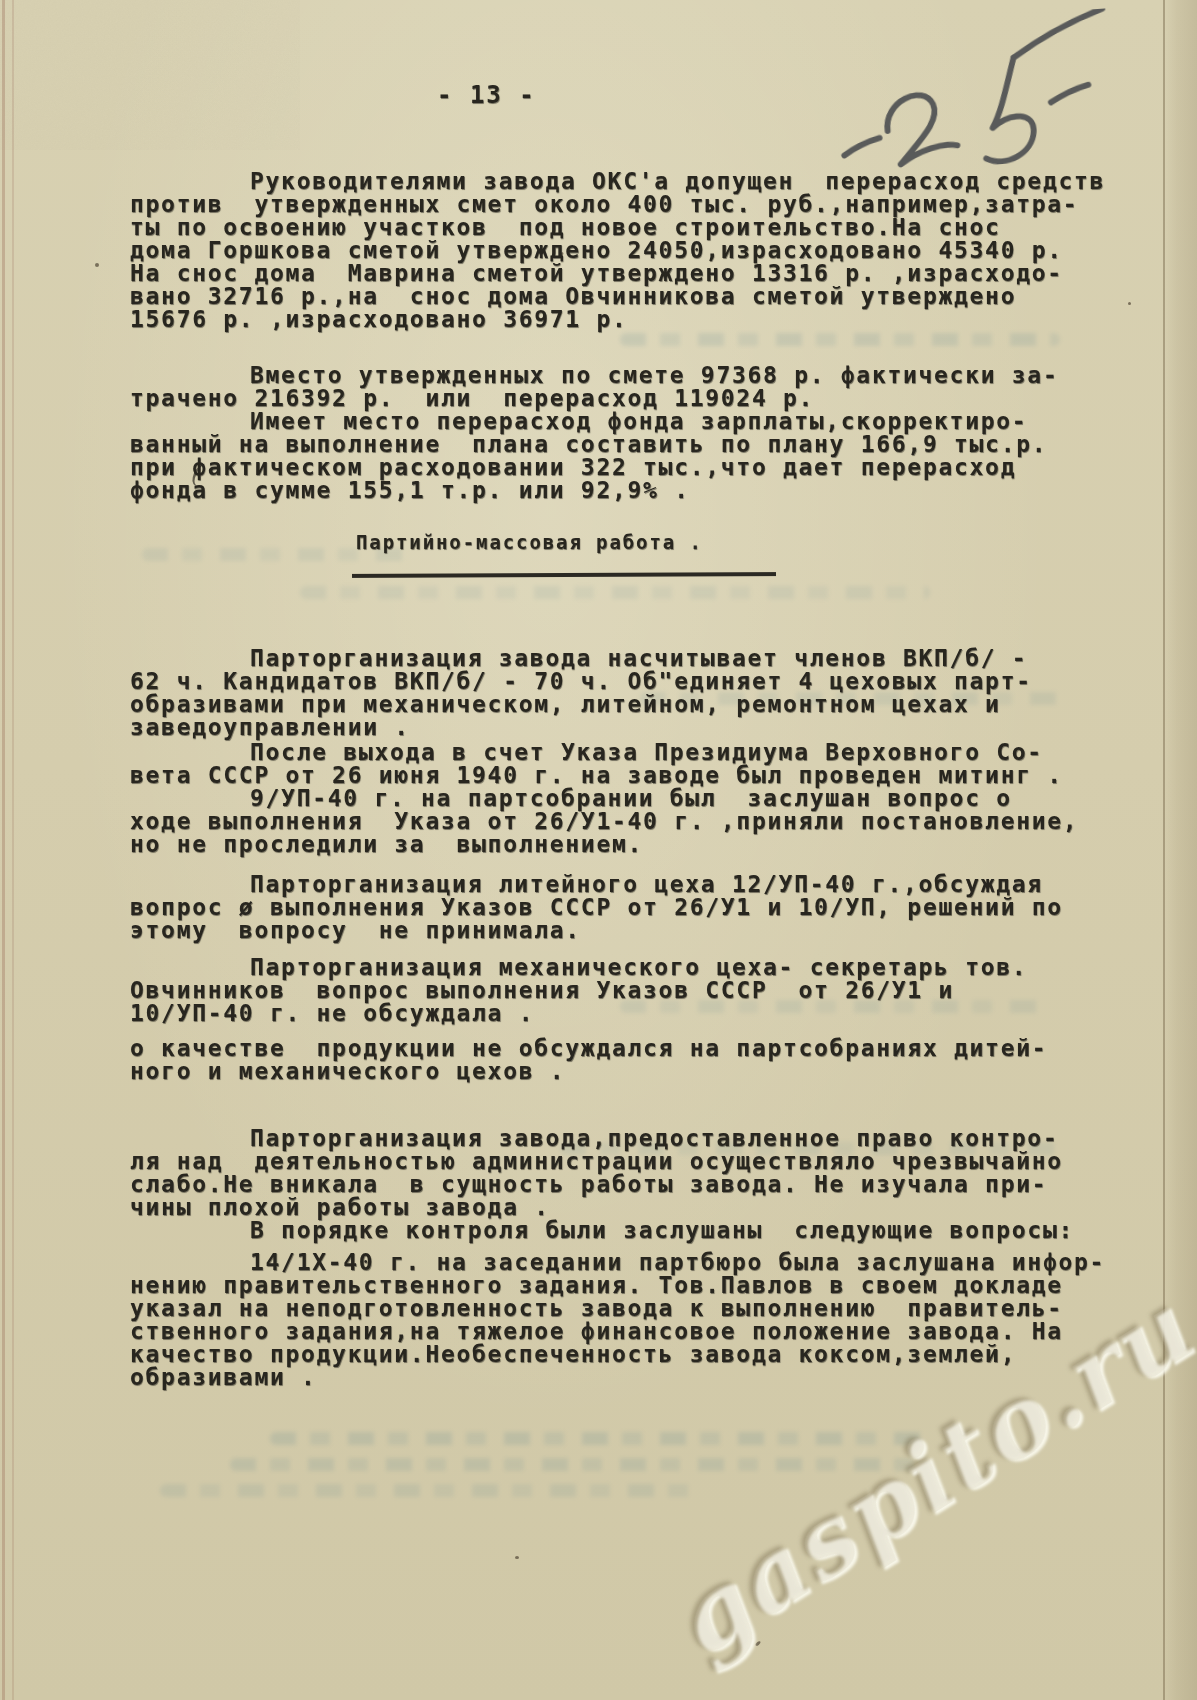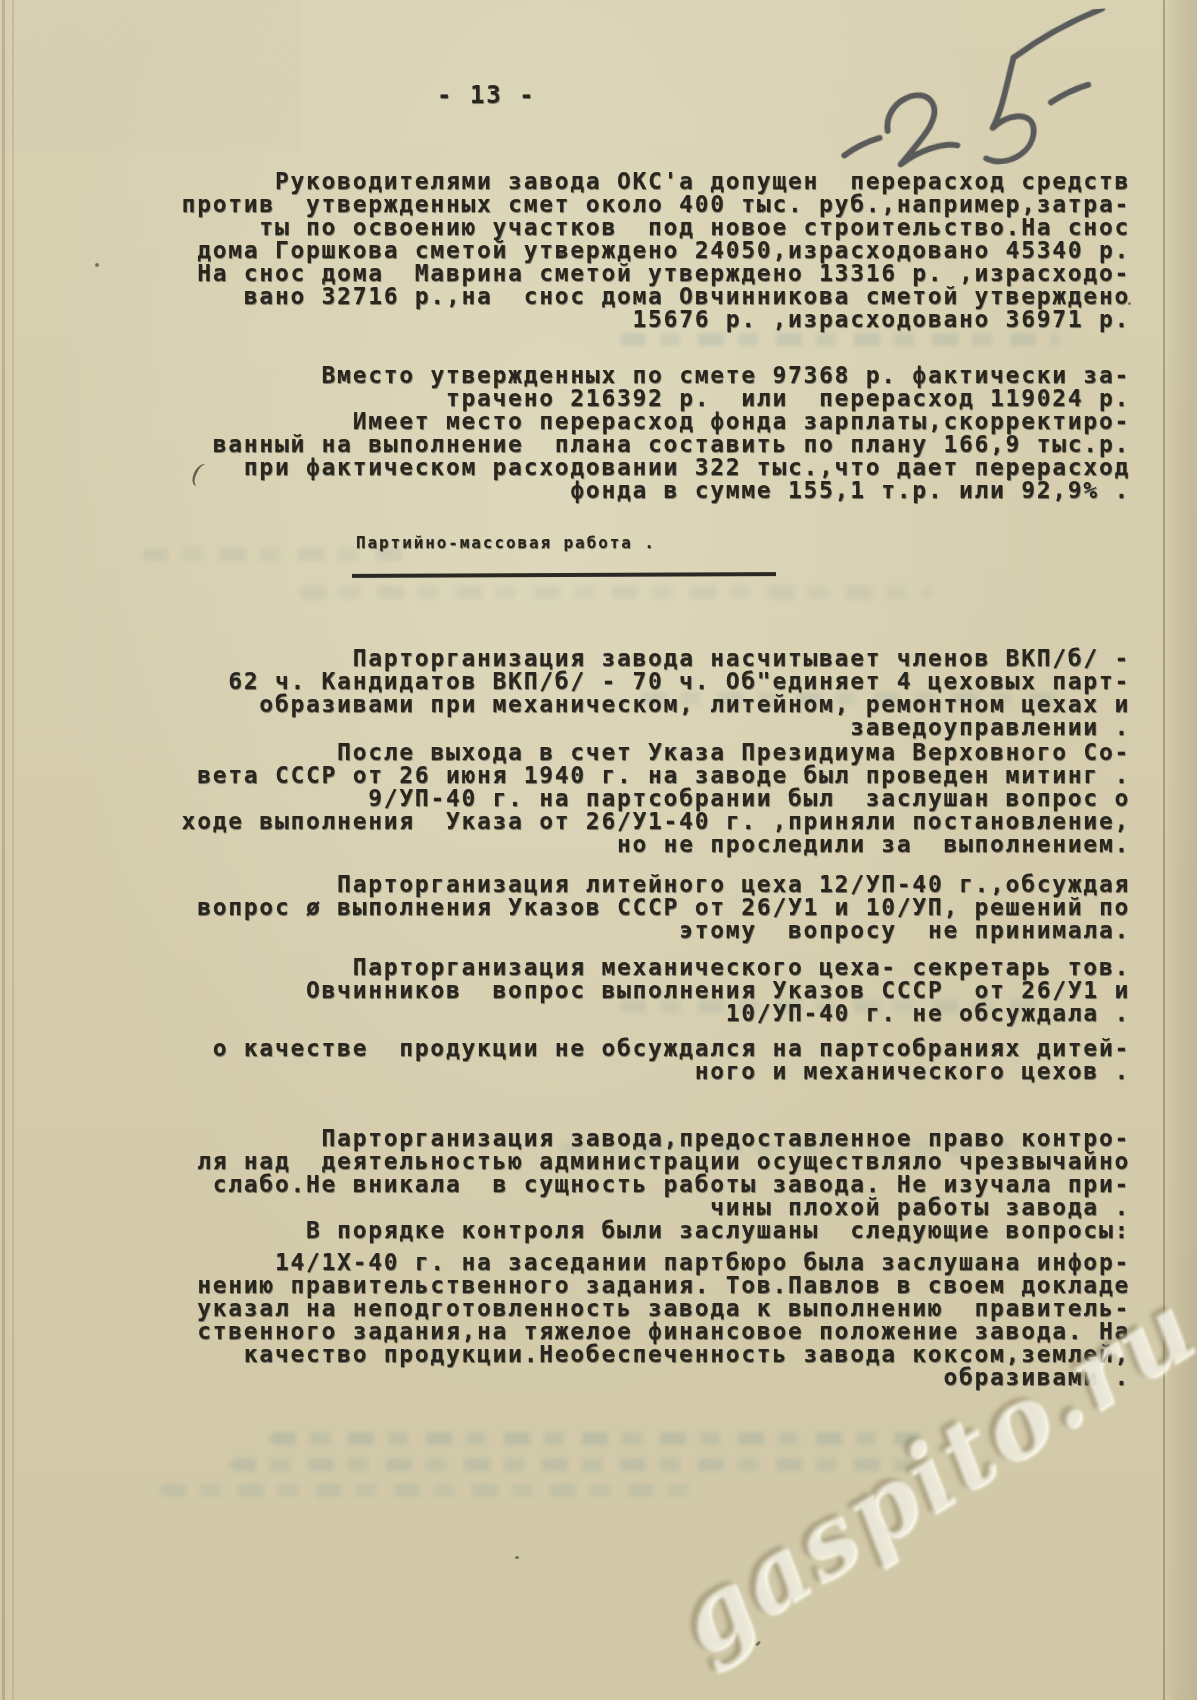--- a/index.html
+++ b/index.html
@@ -28,27 +28,26 @@
     filter:blur(0.35px) contrast(1.05);
   }
   .line{
     position:relative;
     white-space:pre;
     font-size:23px;
     line-height:23px;
     height:23px;
     letter-spacing:1.7px;
     text-shadow:0.6px 0.6px 0.7px rgba(42,40,32,0.55);
-    text-align:right;
-  }
-  .para{position:absolute;left:130px;width:980px;margin-left:20px;}
+  }
+  .para{position:absolute;left:130px;width:980px;}
   .indent{text-indent:120px;}
   .page-num{position:absolute;left:437px;top:84px;font-size:24px;letter-spacing:2px;}
   .head-wrap{position:absolute;left:356px;top:531px;}
-  .head-title{font-size:16px;letter-spacing:1.9px;white-space:pre;}
+  .head-title{font-size:19px;letter-spacing:1.9px;white-space:pre;}
   .head-underline{position:absolute;left:-4px;top:42px;width:424px;height:4px;
     background:#2f2d27;transform:rotate(-0.25deg);filter:blur(0.5px);}
   
   .hand{position:absolute;left:822px;top:18px;width:300px;height:182px;transform:rotate(-4deg);}
   .hand svg{display:block;width:100%;height:100%;opacity:.82;filter:blur(0.3px);}
   .hidden-text{position:absolute;opacity:0;pointer-events:none;font-size:2px;}
   
   .watermark{
     position:absolute;left:660px;top:1400px;width:620px;height:200px;
     transform:rotate(-32deg);transform-origin:50% 50%;

